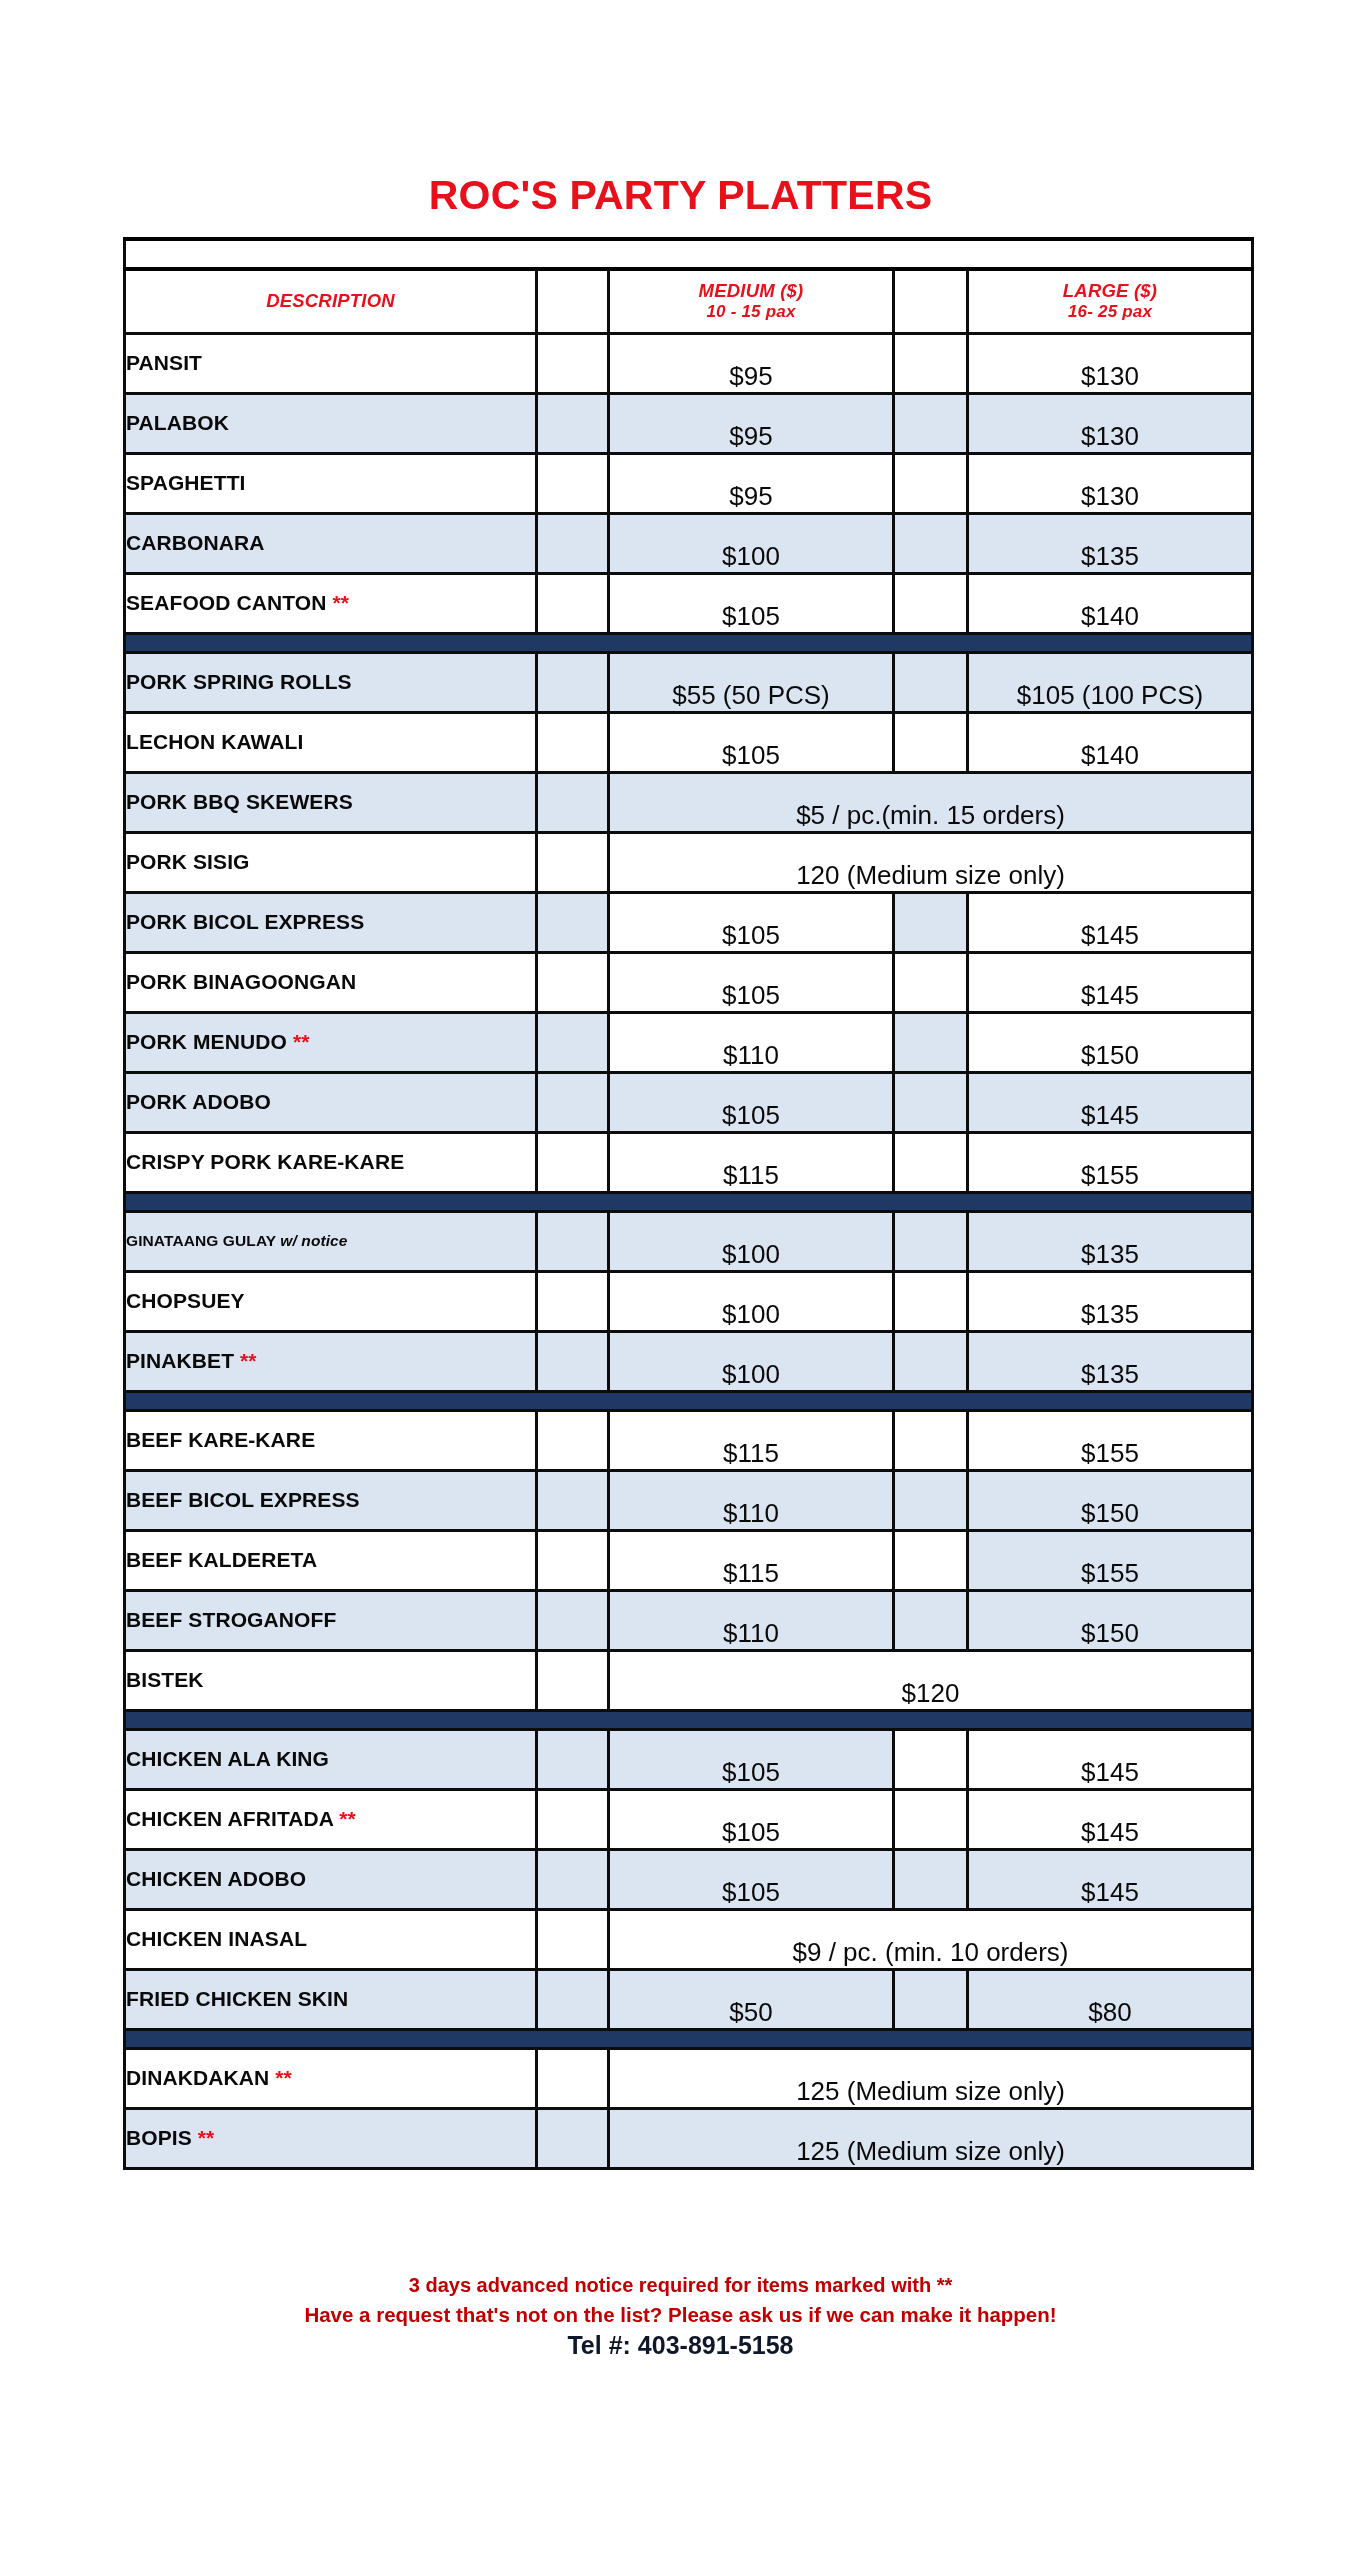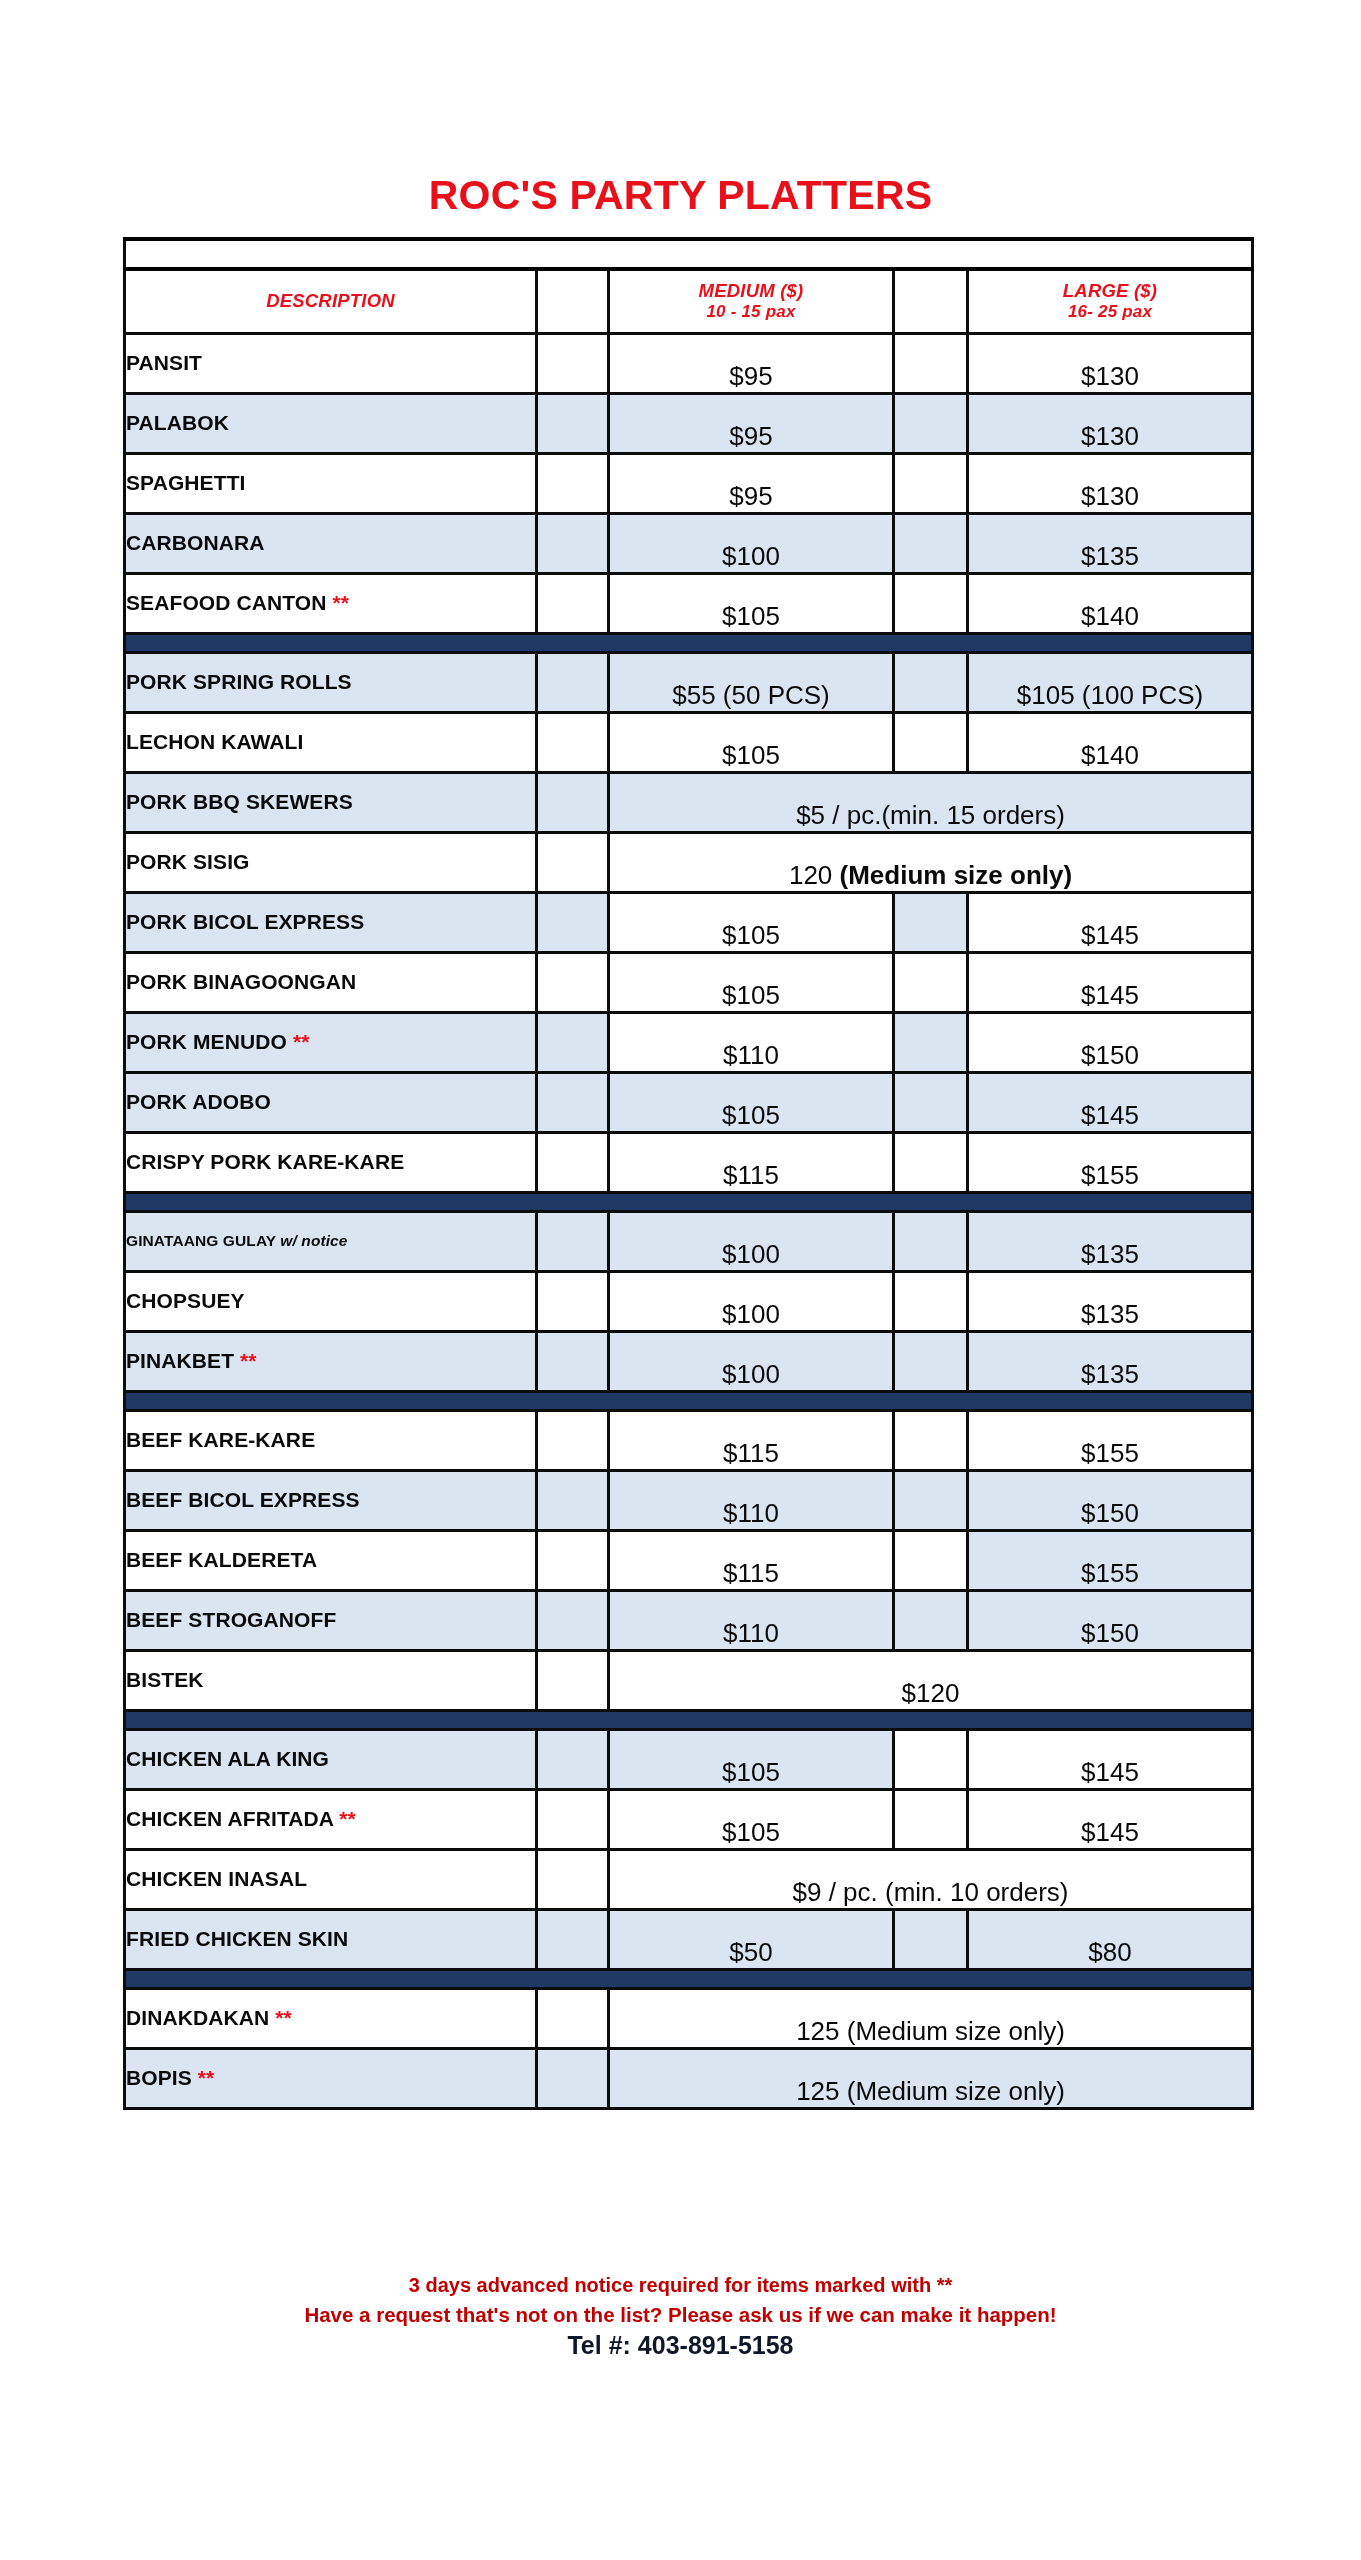--- a/index.html
+++ b/index.html
@@ -100,21 +100,21 @@
 
   td.price {
     text-align: center;
     vertical-align: bottom;
     font-size: 26px;
     font-weight: normal;
     color: #0a0a0a;
     padding-bottom: 6px;
     font-family: "Liberation Sans", sans-serif;
   }
-  td.price .note-b { font-weight: bold; }
+  td.price .note-b { font-weight: normal; }
 
   td.gap { background: #ffffff; }
 
   
   .sh { background: #dbe4f1 !important; }
 
   
   tr.divider td {
     height: 19px;
     background: #1F3864;
@@ -354,20 +354,27 @@
             <td class="price">$145</td>
           </tr>
           <tr class="item">
             <td class="desc"><span>CHICKEN AFRITADA</span><span class="star"> **</span></td>
             <td class="gap"></td>
             <td class="price">$105</td>
             <td class="gap"></td>
             <td class="price">$145</td>
           </tr>
           <tr class="item">
+            <td class="desc sh"><span>CHICKEN ADOBO</span></td>
+            <td class="gap sh"></td>
+            <td class="price sh">$105</td>
+            <td class="gap sh"></td>
+            <td class="price sh">$145</td>
+          </tr>
+          <tr class="item">
             <td class="desc"><span>CHICKEN INASAL</span></td>
             <td class="gap"></td>
             <td colspan="3" class="price">$9 / pc. (min. 10 orders)</td>
           </tr>
           <tr class="item">
             <td class="desc sh"><span>FRIED CHICKEN SKIN</span></td>
             <td class="gap sh"></td>
             <td class="price sh">$50</td>
             <td class="gap sh"></td>
             <td class="price sh">$80</td>

